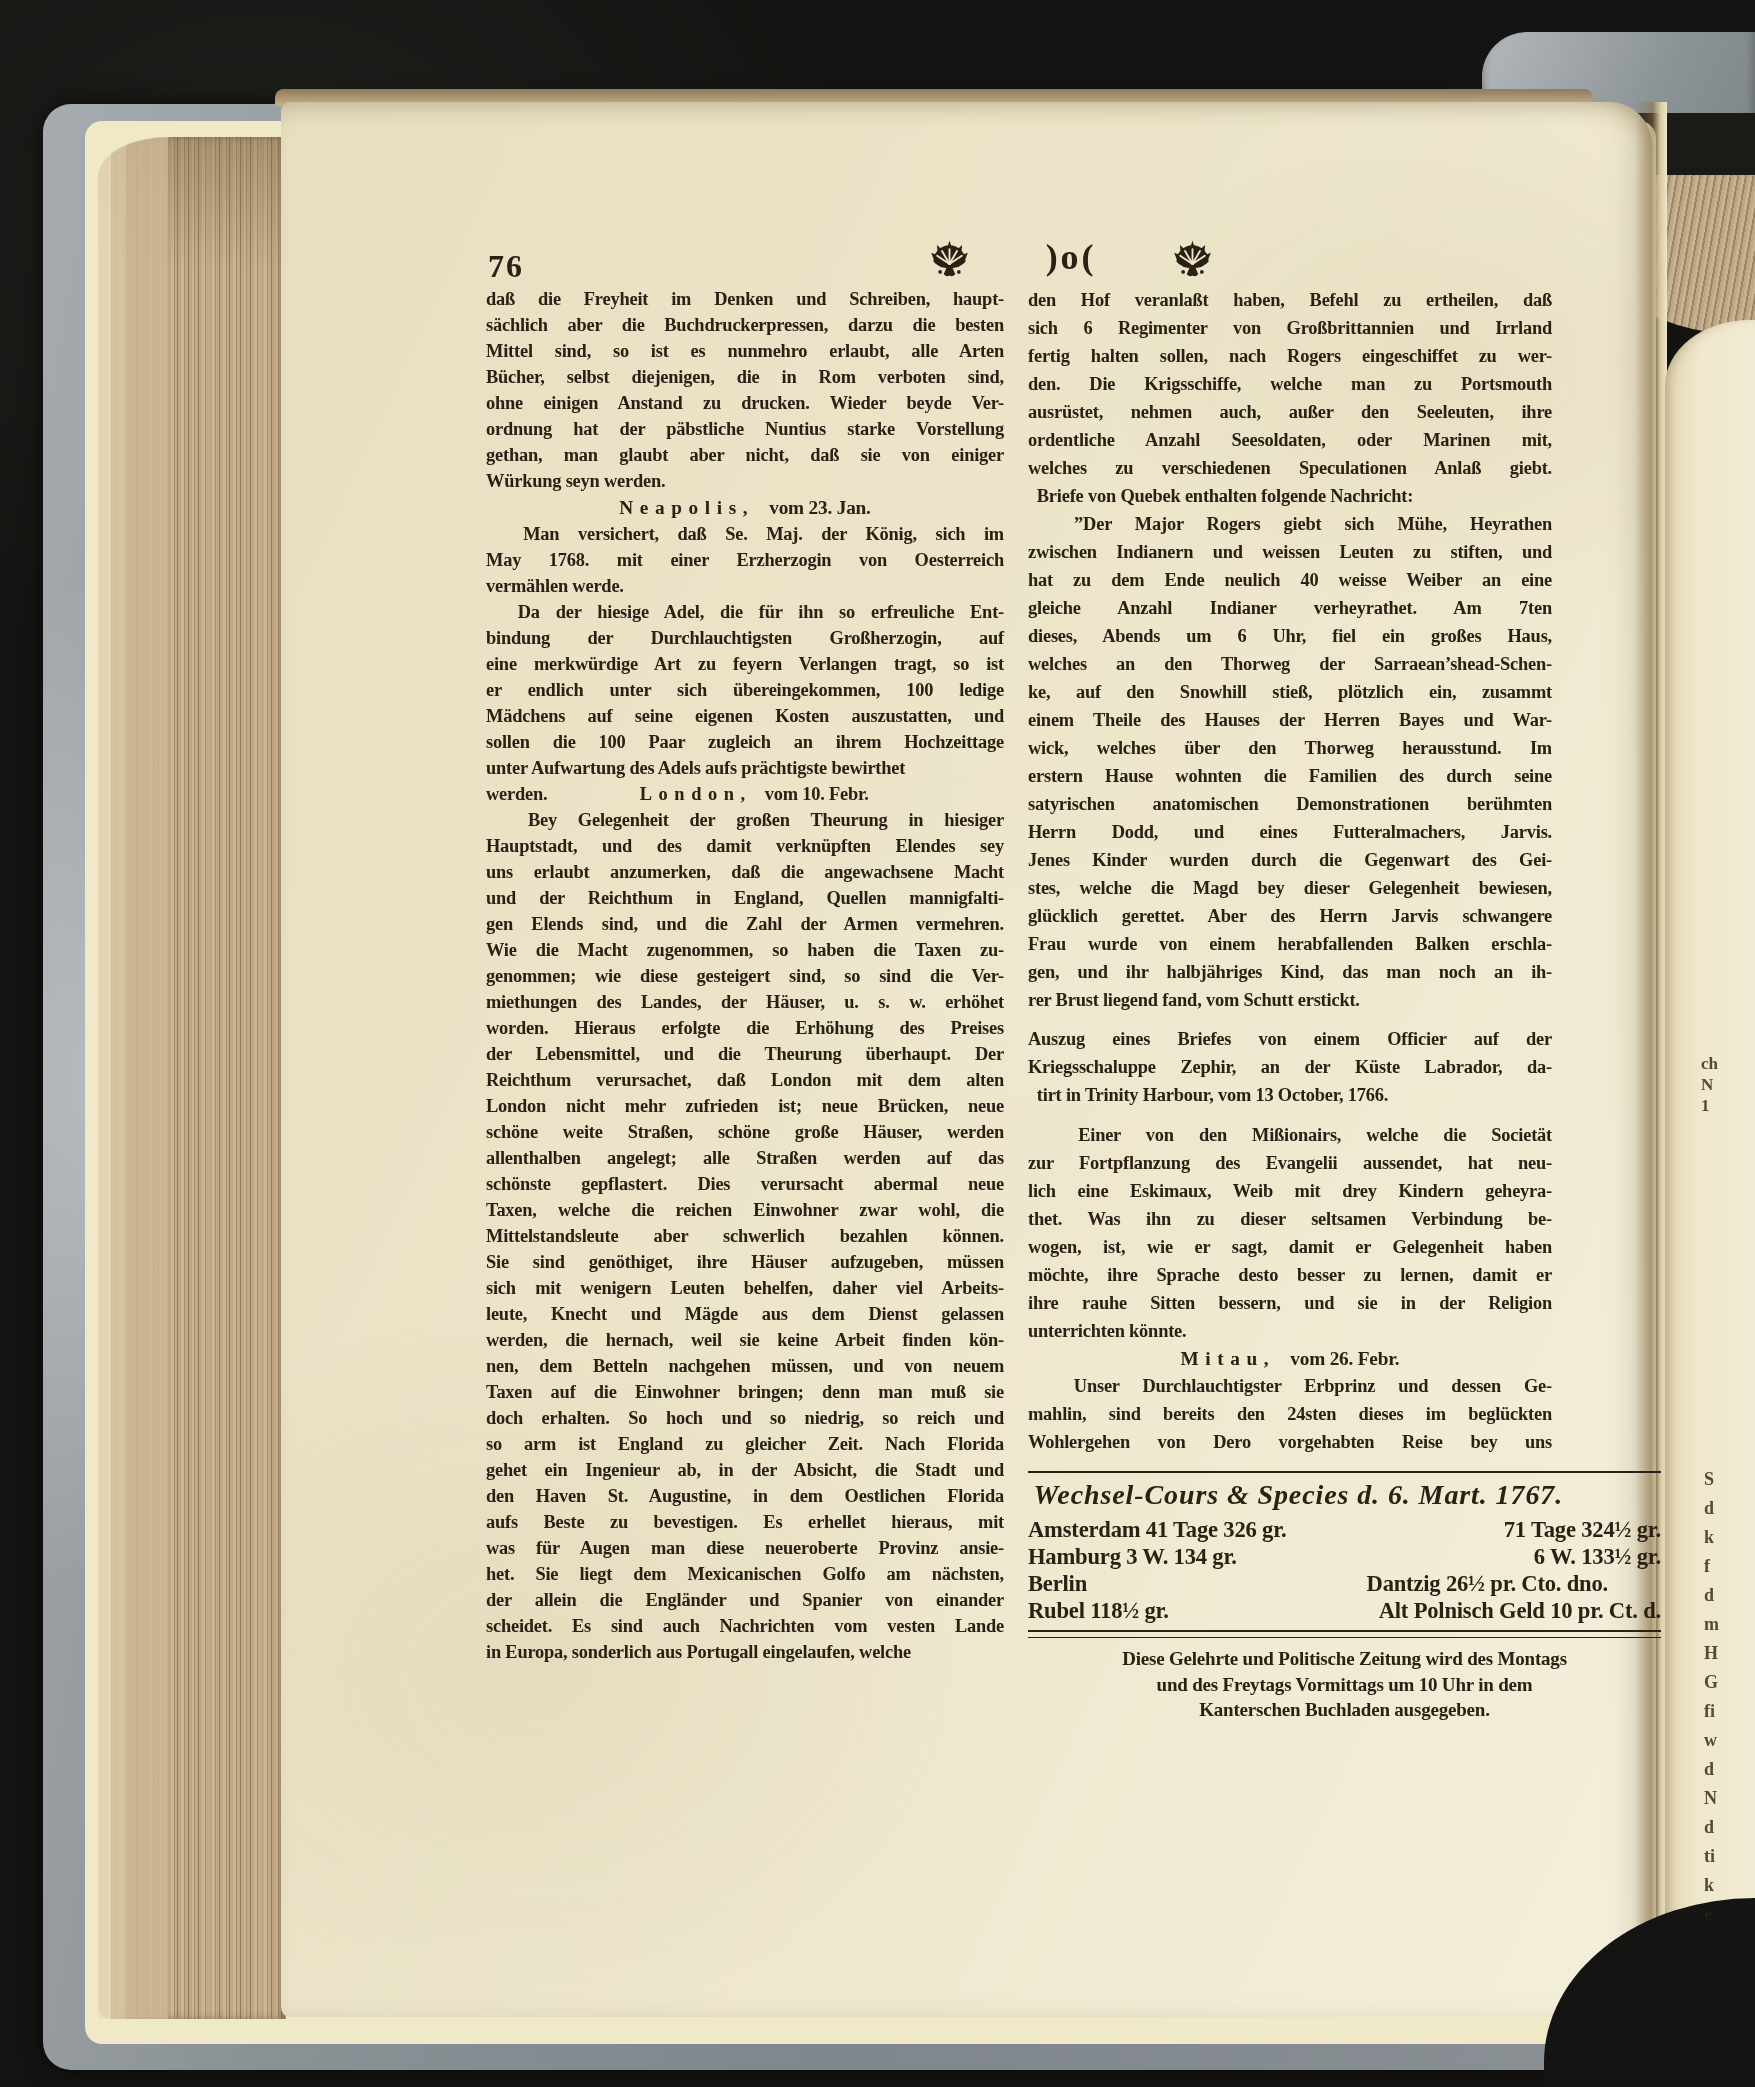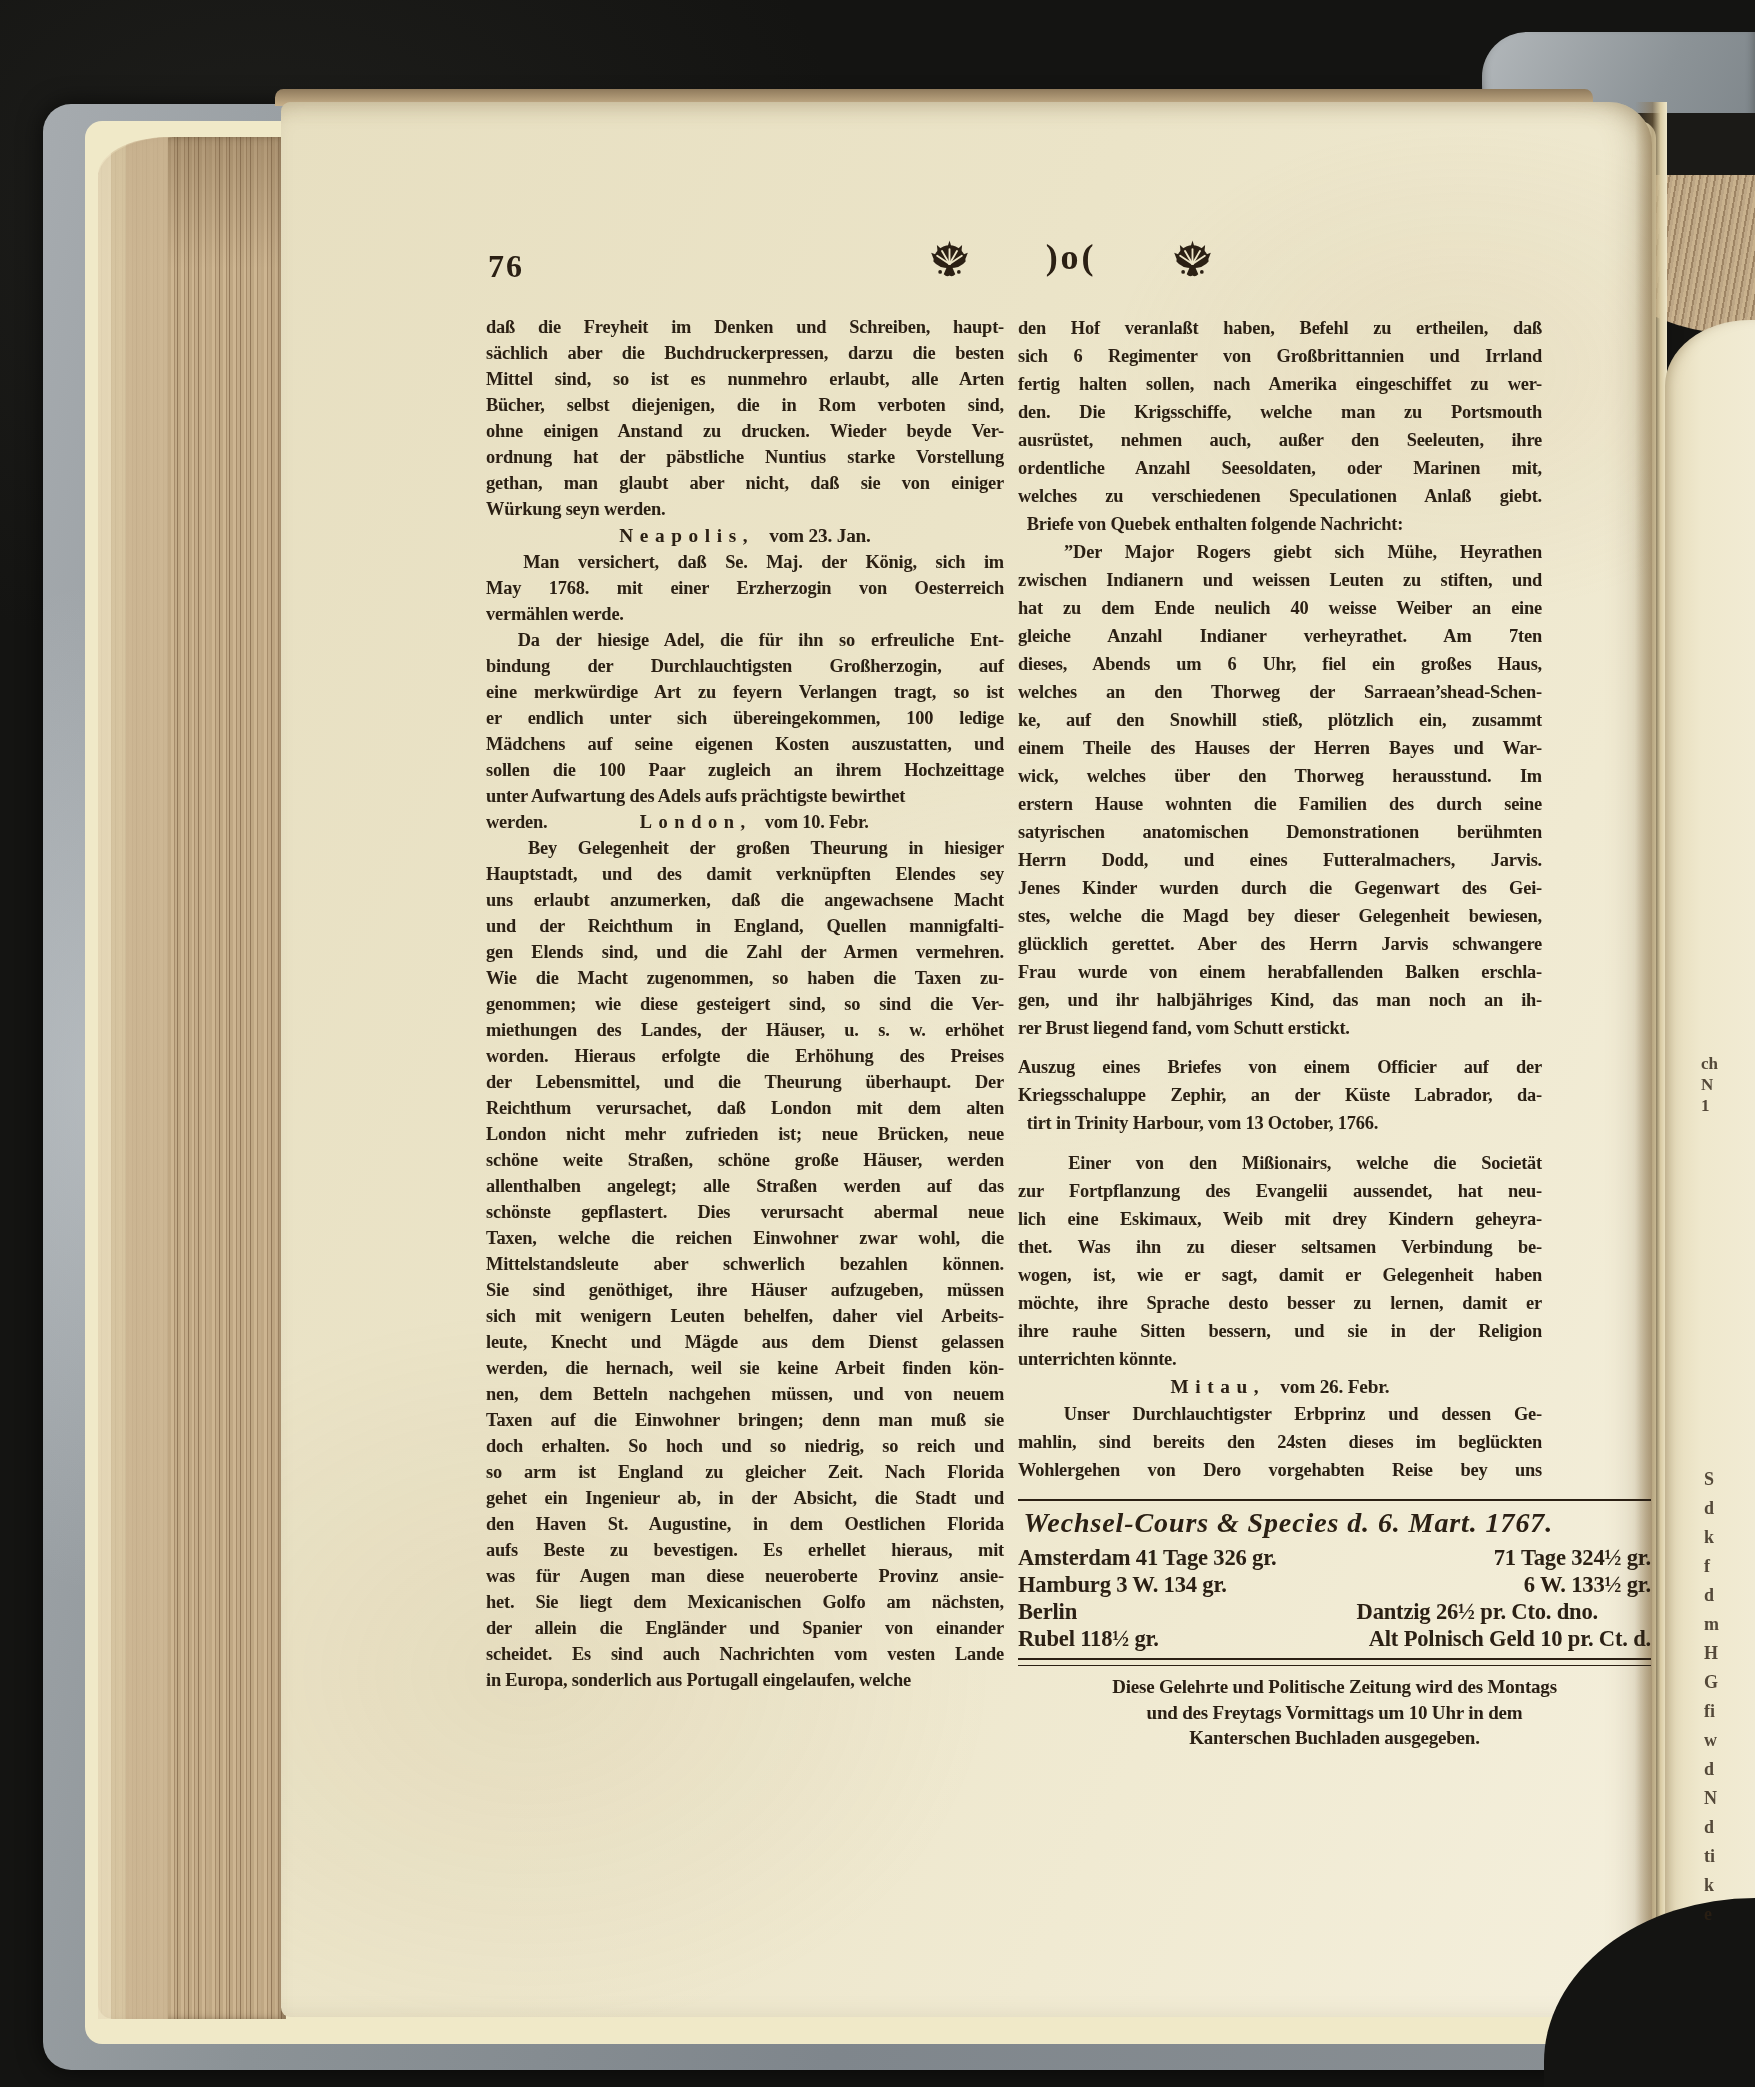--- a/index.html
+++ b/index.html
@@ -59,21 +59,21 @@
     border-top-left-radius:85px 66px;
     background:linear-gradient(90deg,#e4d9b8,#efe8cd 40%,#f1ebd4);
     box-shadow:inset 9.4px 0 13px -7.5px rgba(120,98,60,.5);}
   .br-black{position:absolute;left:1544px;top:1898px;width:211px;height:189px;background:#141412;border-top-left-radius:217px 169px;}
   
   .content{position:absolute;left:281px;top:102px;width:1585px;height:1915px;color:#2b2014;}
   .masthead{position:absolute;top:137px;left:0;right:0;height:66px;}
   .page-number{position:absolute;left:207px;top:9.4px;font-size:32px;font-weight:700;letter-spacing:1.9px;}
   .orn-group{position:absolute;left:646px;top:0;width:288px;display:flex;justify-content:space-between;align-items:center;}
   .center-mark{font-size:36px;font-weight:700;letter-spacing:2.8px;transform:translateY(-3.8px);}
-  .columns{position:absolute;left:205px;top:212px;width:1068px;display:flex;gap:14px;}
+  .columns{position:absolute;left:205px;top:184px;width:1068px;display:flex;gap:24px;}
   .col{font-size:18.4px;font-weight:700;letter-spacing:-0.2px;}
   .col-left{width:518px;}
   .col-right{width:524px;}
   .col .tl{text-align:justify;text-align-last:justify;}
   .col .tl.last{text-align-last:left;}
   .col-left .tl{line-height:26px;}
   .col-right .tl{line-height:28px;}
   .heading{text-align:center;font-weight:700;font-size:19.3px;line-height:27px;}
   .heading .place{letter-spacing:6.6px;margin-right:15px;margin-top:21px;}
   .line-split{display:flex;justify-content:space-between;line-height:26px;}
@@ -234,21 +234,21 @@
           <div class="tl">der allein die Engländer und Spanier von einander</div>
           <div class="tl">scheidet. Es sind auch Nachrichten vom vesten Lande</div>
           <div class="tl last">in Europa, sonderlich aus Portugall eingelaufen, welche</div>
         </div>
     </div>
 
     <div class="col col-right">
       <div>
           <div class="tl">den Hof veranlaßt haben, Befehl zu ertheilen, daß</div>
           <div class="tl">sich 6 Regimenter von Großbrittannien und Irrland</div>
-          <div class="tl">fertig halten sollen, nach Amerika eingeschiffet zu wer-</div>
+          <div class="tl">fertig halten sollen, nach Rogers eingeschiffet zu wer-</div>
           <div class="tl">den. Die Krigsschiffe, welche man zu Portsmouth</div>
           <div class="tl">ausrüstet, nehmen auch, außer den Seeleuten, ihre</div>
           <div class="tl">ordentliche Anzahl Seesoldaten, oder Marinen mit,</div>
           <div class="tl">welches zu verschiedenen Speculationen Anlaß giebt.</div>
           <div class="tl last">&nbsp;&nbsp;Briefe von Quebek enthalten folgende Nachricht:</div>
         </div>
       <div>
           <div class="tl">&nbsp;&nbsp;”Der Major Rogers giebt sich Mühe, Heyrathen</div>
           <div class="tl">zwischen Indianern und weissen Leuten zu stiften, und</div>
           <div class="tl">hat zu dem Ende neulich 40 weisse Weiber an eine</div>

